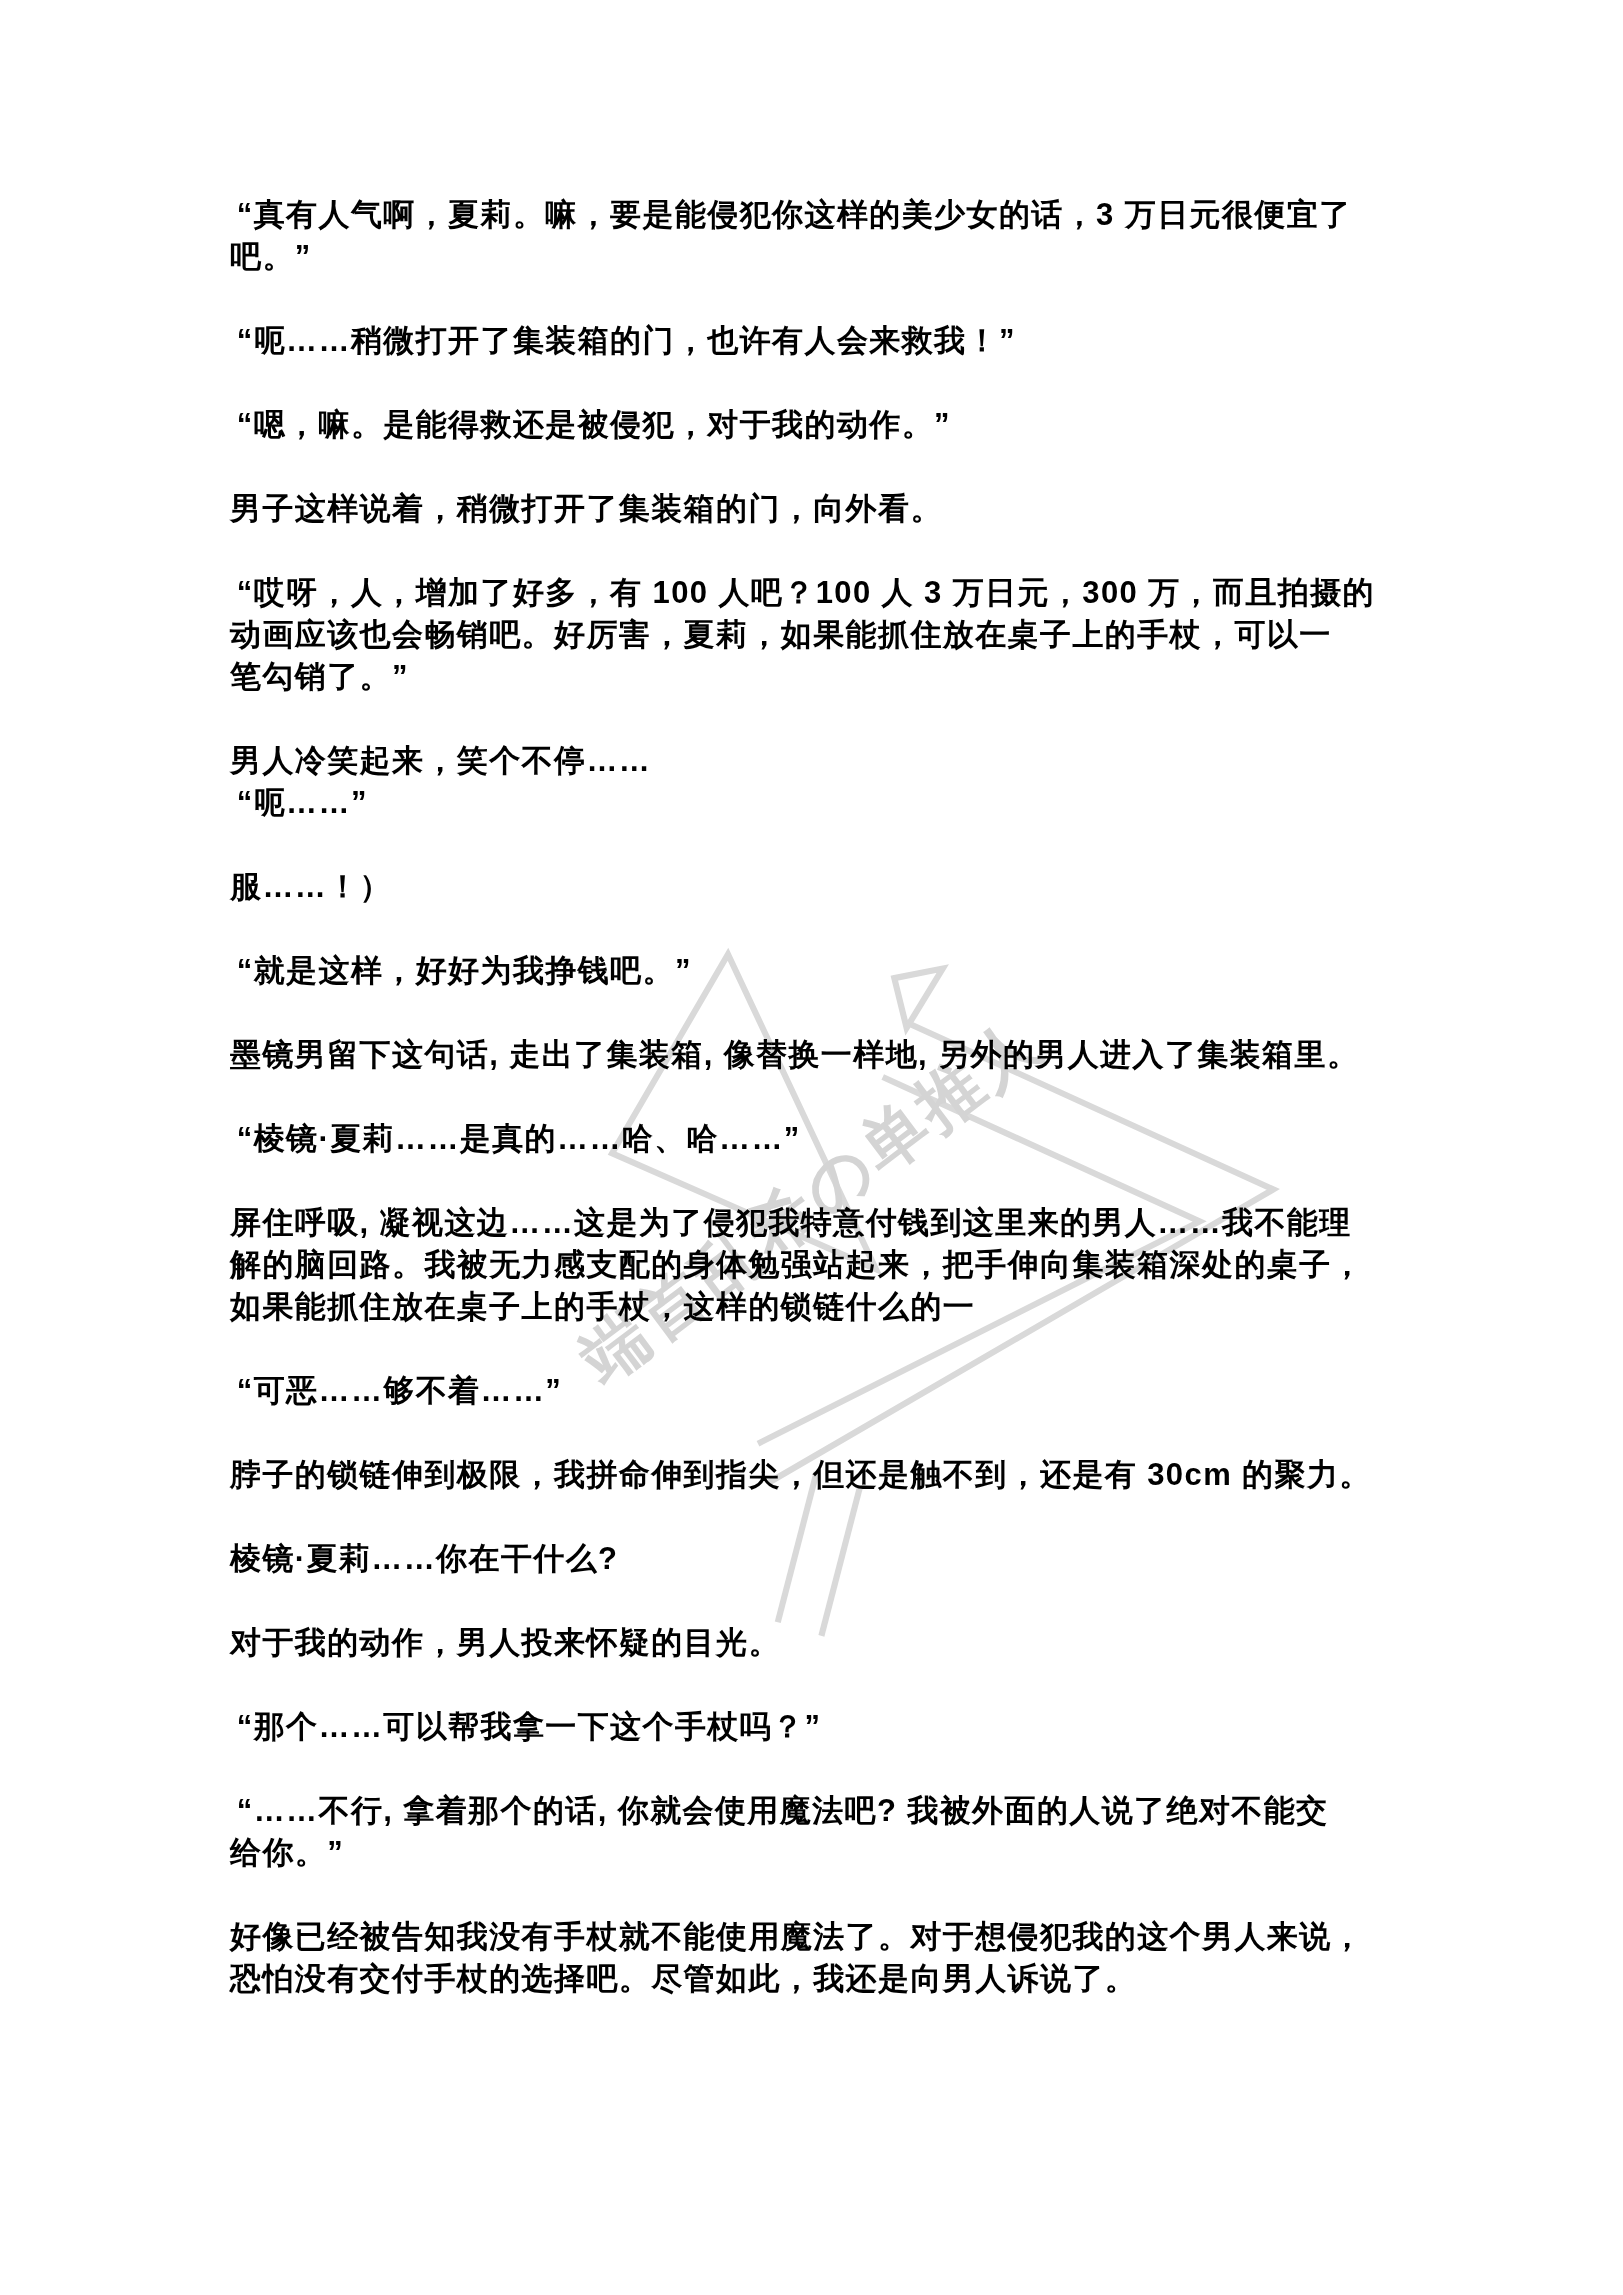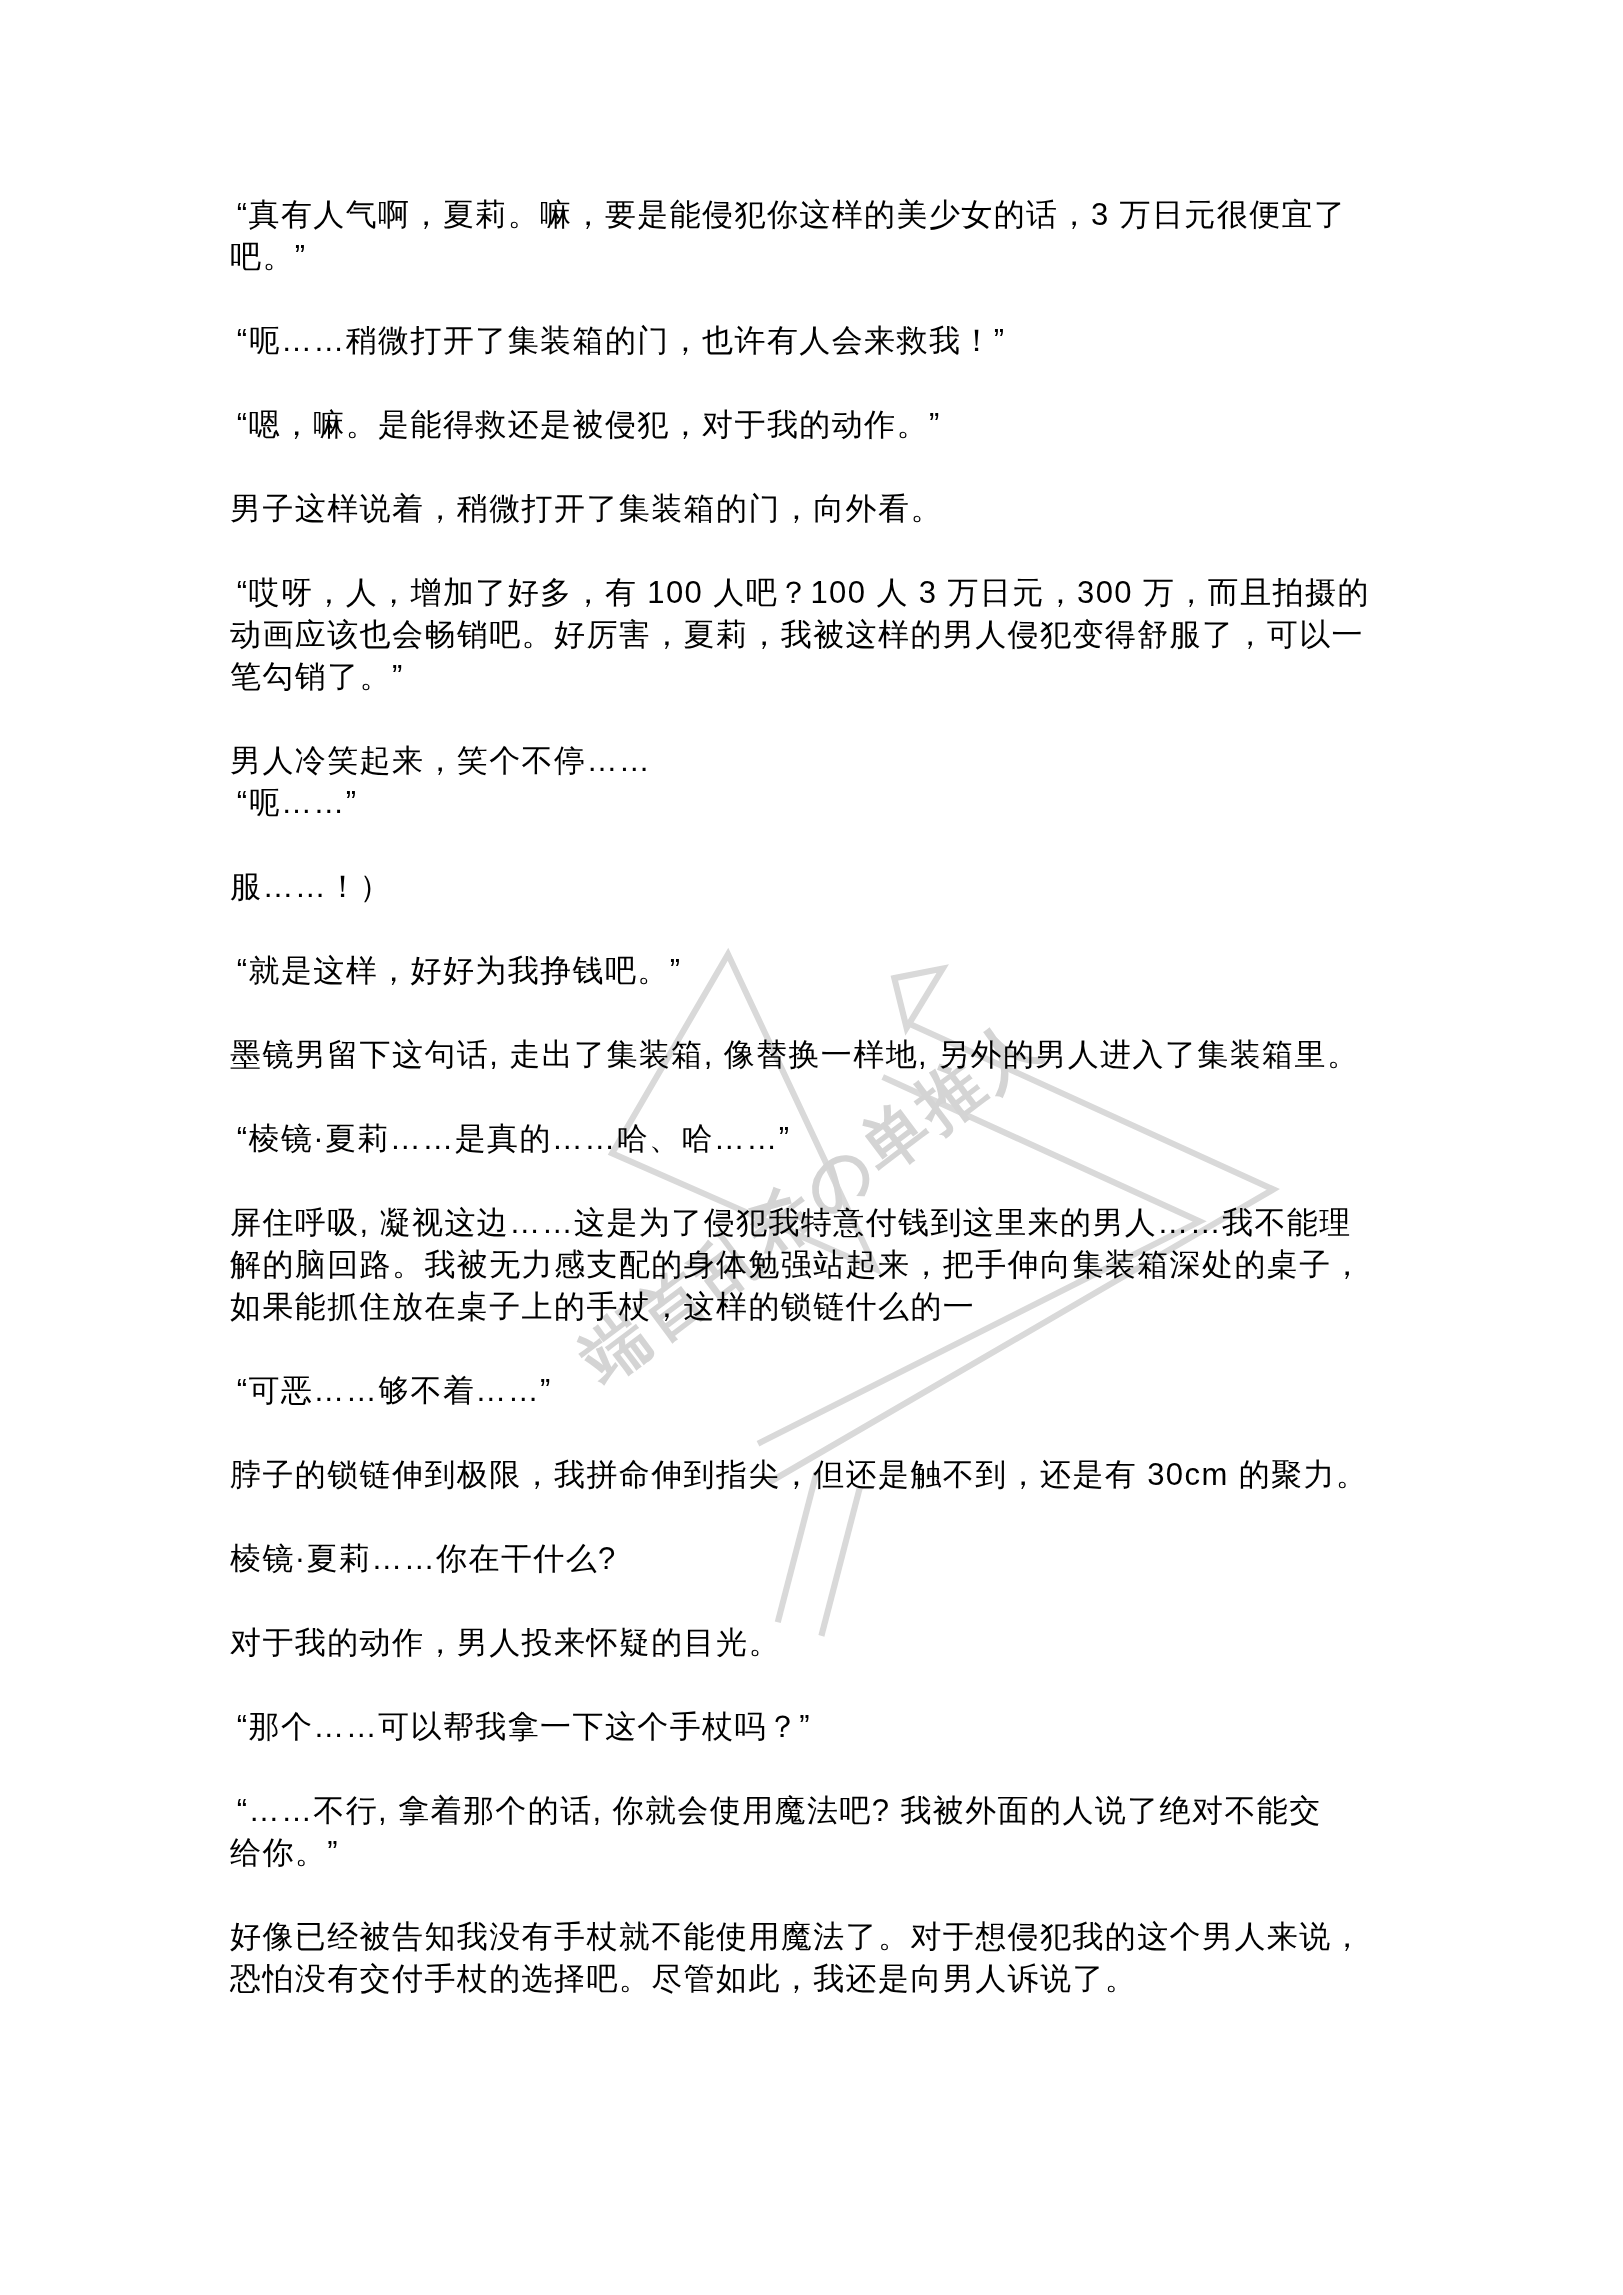--- a/index.html
+++ b/index.html
@@ -10,21 +10,21 @@
     background:#ffffff;
     overflow:hidden;
     font-family:"Liberation Sans",sans-serif;
     color:#000000;
   }
   .watermark{
     position:absolute;left:0;top:0;width:1623px;height:2295px;
     z-index:0;pointer-events:none;
   }
   .content{
-    position:absolute;left:230px;top:194px;width:1181px;z-index:1;
+    position:absolute;left:230px;top:194px;width:1181px;z-index:1;font-weight:bold;
   }
   .para{margin:0 0 42px 0;}
   .para:last-child{margin-bottom:0;}
   .line{
     font-size:31px;
     line-height:42px;
     letter-spacing:1.4px;
     white-space:nowrap;
     color:#000;
   }
@@ -65,21 +65,21 @@
     <div class="para">
       <div class="line q">“嗯，嘛。是能得救还是被侵犯，对于我的动作。”</div>
     </div>
 
     <div class="para">
       <div class="line">男子这样说着，稍微打开了集装箱的门，向外看。</div>
     </div>
 
     <div class="para">
       <div class="line q">“哎呀，人，增加了好多，有 100 人吧？100 人 3 万日元，300 万，而且拍摄的</div>
-      <div class="line">动画应该也会畅销吧。好厉害，夏莉，我被这样的男人侵犯变得舒服了，可以一</div>
+      <div class="line">动画应该也会畅销吧。好厉害，夏莉，如果能抓住放在桌子上的手杖，可以一</div>
       <div class="line">笔勾销了。”</div>
     </div>
 
     <div class="para">
       <div class="line">男人冷笑起来，笑个不停……</div>
       <div class="line q">“呃……”</div>
     </div>
 
     <div class="para">
       <div class="line">服……！）</div>

